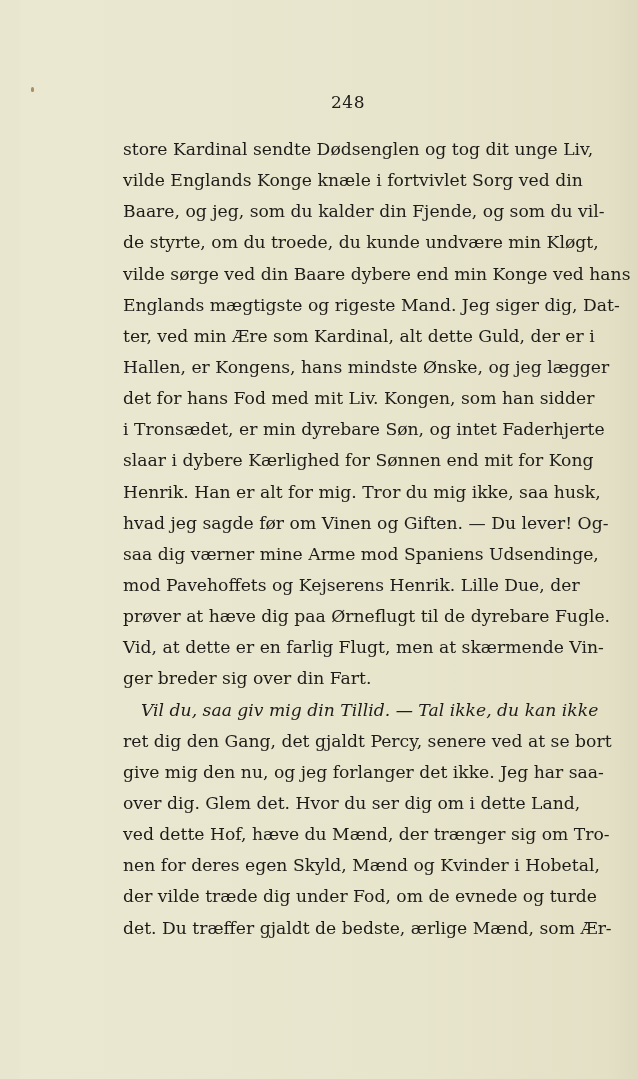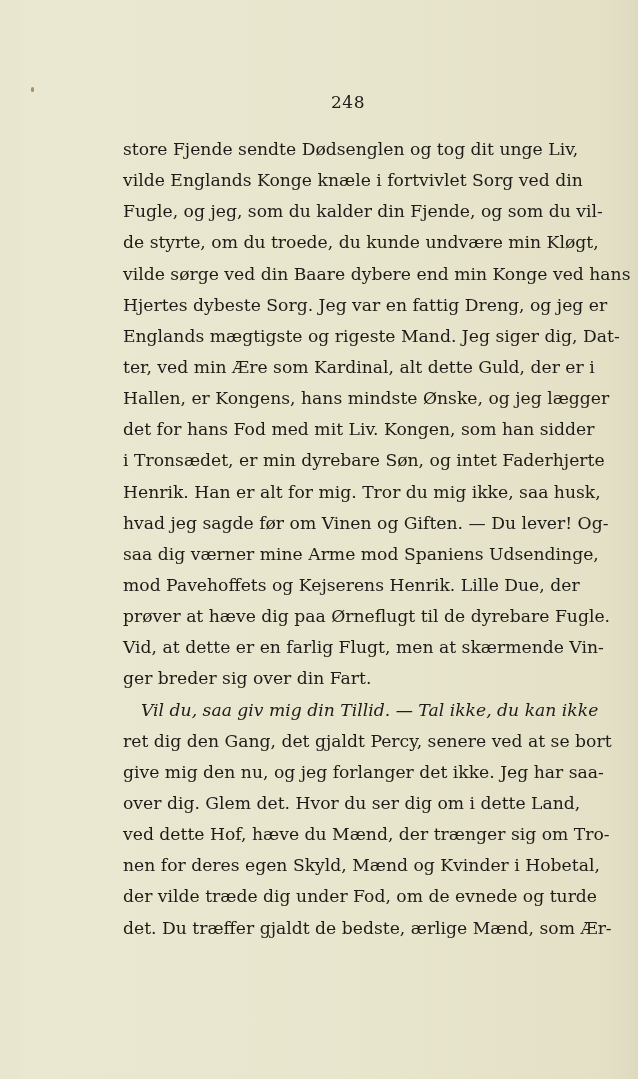--- a/index.html
+++ b/index.html
@@ -74,31 +74,31 @@
 </head>
 <body>
 
 <div class="page">
   <div class="speck"></div>
   <div class="page-edge"></div>
 
   <div class="page-number">248</div>
 
   <div class="text-block" id="text-block">
-      <span class="line">store Fjende sendte Dødsenglen og tog dit unge Liv,</span>
+      <span class="line">store Kardinal sendte Dødsenglen og tog dit unge Liv,</span>
       <span class="line">vilde Englands Konge knæle i fortvivlet Sorg ved din</span>
-      <span class="line">Fugle, og jeg, som du kalder din Fjende, og som du vil-</span>
+      <span class="line">Baare, og jeg, som du kalder din Fjende, og som du vil-</span>
       <span class="line">de styrte, om du troede, du kunde undvære min Kløgt,</span>
       <span class="line">vilde sørge ved din Baare dybere end min Konge ved hans</span>
-      <span class="line">Hjertes dybeste Sorg. Jeg var en fattig Dreng, og jeg er</span>
       <span class="line">Englands mægtigste og rigeste Mand. Jeg siger dig, Dat-</span>
       <span class="line">ter, ved min Ære som Kardinal, alt dette Guld, der er i</span>
       <span class="line">Hallen, er Kongens, hans mindste Ønske, og jeg lægger</span>
       <span class="line">det for hans Fod med mit Liv. Kongen, som han sidder</span>
       <span class="line">i Tronsædet, er min dyrebare Søn, og intet Faderhjerte</span>
+      <span class="line">slaar i dybere Kærlighed for Sønnen end mit for Kong</span>
       <span class="line">Henrik. Han er alt for mig. Tror du mig ikke, saa husk,</span>
       <span class="line">hvad jeg sagde før om Vinen og Giften. — Du lever! Og-</span>
       <span class="line">saa dig værner mine Arme mod Spaniens Udsendinge,</span>
       <span class="line">mod Pavehoffets og Kejserens Henrik. Lille Due, der</span>
       <span class="line">prøver at hæve dig paa Ørneflugt til de dyrebare Fugle.</span>
       <span class="line">Vid, at dette er en farlig Flugt, men at skærmende Vin-</span>
       <span class="line last">ger breder sig over din Fart.</span>
       <span class="line indent">Vil du, saa giv mig din Tillid. — Tal ikke, du kan ikke</span>
       <span class="line">ret dig den Gang, det gjaldt Percy, senere ved at se bort</span>
       <span class="line">give mig den nu, og jeg forlanger det ikke. Jeg har saa-</span>

